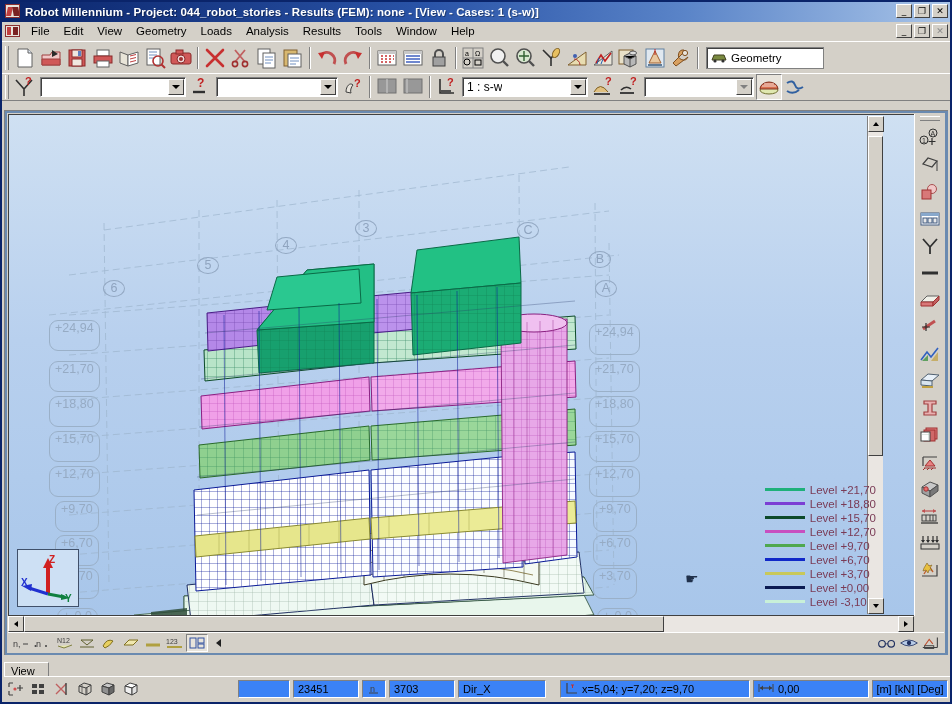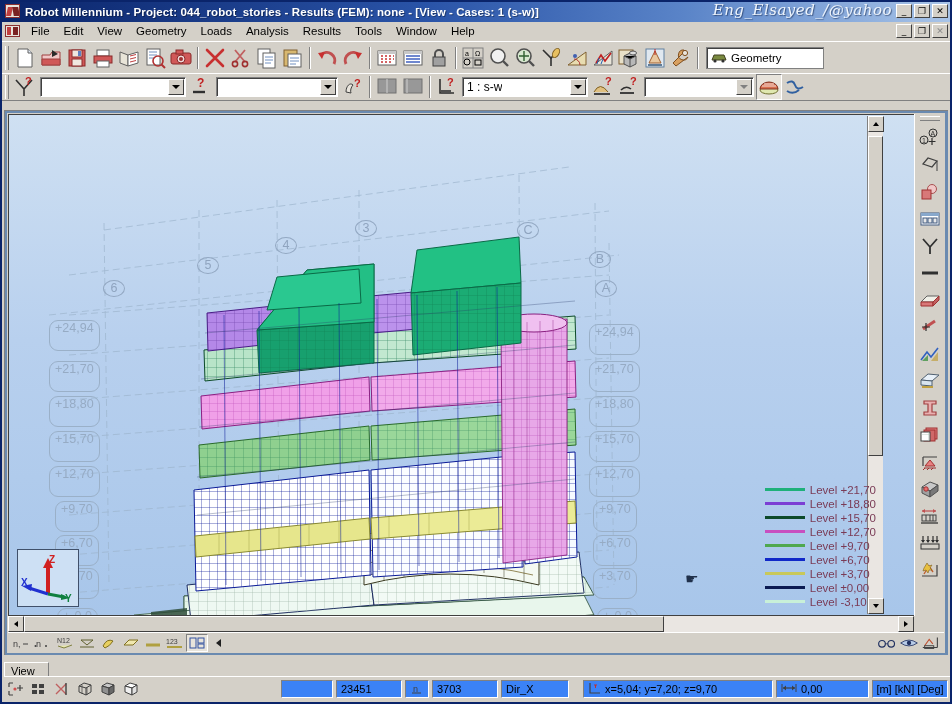--- a/index.html
+++ b/index.html
@@ -408,21 +408,20 @@
 </head>
 <body>
 
 <div id="app">
 
   <div class="titlebar">
     <div class="tb-icon">
       <div class="app-glyph"></div>
     </div>
     <div class="tb-title">Robot Millennium - Project: 044_robot_stories - Results (FEM): none - [View - Cases: 1 (s-w)]</div>
-    <div class="watermark-sig">Eng_Elsayed_/@yahoo</div>
     <div class="winbtns">
       <div class="winbtn">_</div>
       <div class="winbtn">❐</div>
       <div class="winbtn">✕</div>
     </div>
   </div>
 
   <div class="menubar">
     <div class="mini-icon">
       <svg width="15" height="14" viewBox="0 0 15 14">
@@ -1302,34 +1301,34 @@
 
     <div class="sb-panel" style="width:52px"></div>
     <div class="sb-panel" style="width:66px; justify-content:flex-start">23451</div>
     <div class="sb-panel" style="width:24px; justify-content:center">
       <svg width="14" height="12" viewBox="0 0 14 12">
           <text x="3" y="9" font-size="9" fill="#404040" font-family="sans-serif">n</text>
           <path d="M2 10 H11" stroke="#404040"></path>
         </svg>
     </div>
     <div class="sb-panel" style="width:66px; justify-content:flex-start">3703</div>
-    <div class="sb-panel" style="width:68px; justify-content:flex-start">Dir_X</div>
+    <div class="sb-panel" style="width:88px; justify-content:flex-start">Dir_X</div>
 
     <div style="flex:0 0 8px"></div>
 
     <div class="sb-panel" style="width:190px">
       <span>
         <svg width="13" height="13" viewBox="0 0 13 13" style="display:block">
           <path d="M2 1 V11 H12" stroke="#404040" stroke-width="1.2" fill="none"></path>
           <path d="M6 3 H9 M7.5 3 V6" stroke="#c03030"></path>
         </svg>
       </span>
       <span>x=5,04; y=7,20; z=9,70</span>
     </div>
-    <div class="sb-panel" style="width:93px">
+    <div class="sb-panel" style="width:116px">
       <span>
         <svg width="16" height="11" viewBox="0 0 16 11" style="display:block">
           <path d="M2 5 H14" stroke="#404040" stroke-width="1.2"></path>
           <path d="M2 5 l3 -2.5 v5z M14 5 l-3 -2.5 v5z" fill="#404040"></path>
           <path d="M1 1 V9 M15 1 V9" stroke="#404040"></path>
         </svg>
       </span>
       <span>0,00</span>
     </div>
     <div class="sb-panel" style="width:76px; justify-content:center">[m] [kN] [Deg]</div>

